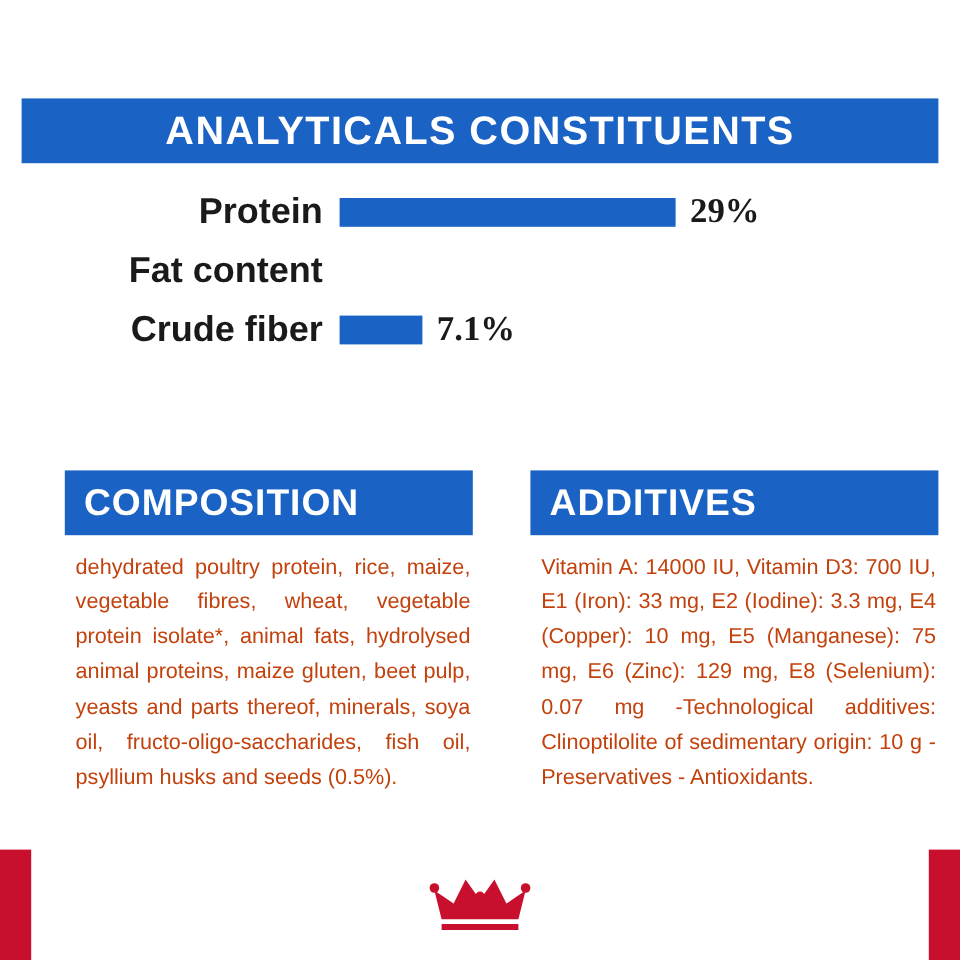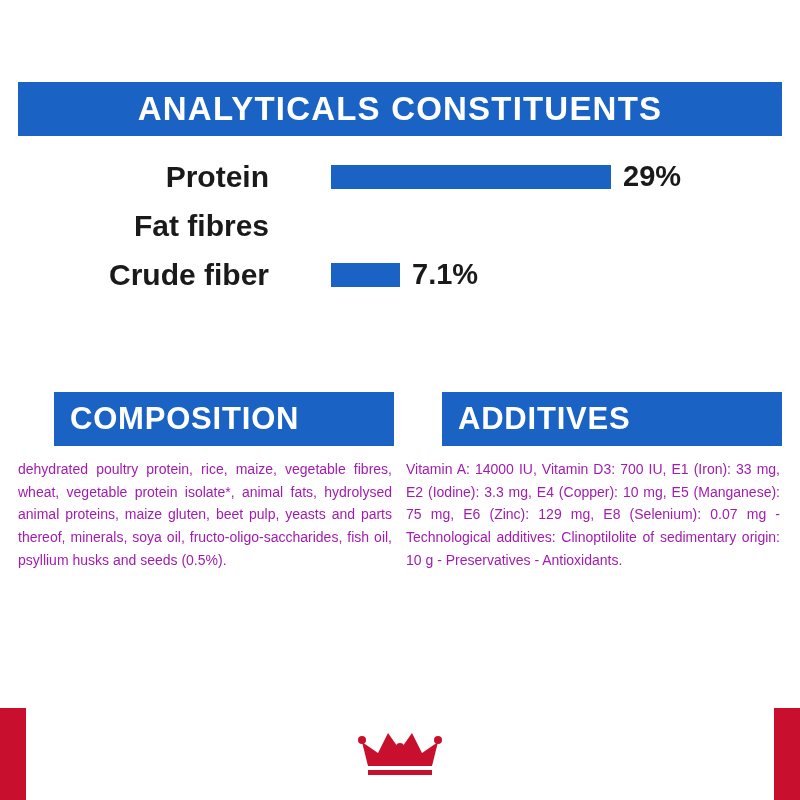--- a/index.html
+++ b/index.html
@@ -48,21 +48,20 @@
     left: 18px;
     top: 152px;
     width: 764px;
     height: 205px;
   }
   .chart-row {
     position: relative;
     height: 49px;
     display: flex;
     align-items: center;
-    gap: 48px;
   }
   .chart-label {
     width: 265px;
     text-align: right;
     padding-right: 14px;
     box-sizing: border-box;
     font-size: 30px;
     font-weight: bold;
     color: #1a1a1a;
     white-space: nowrap;
@@ -75,20 +74,21 @@
   .bar {
     height: 24px;
     background: #1a62c4;
   }
   .bar-value {
     font-size: 29px;
     font-weight: bold;
     color: #1a1a1a;
     margin-left: 12px;
     white-space: nowrap;
+    font-family: Liberation Serif, serif;
   }
 
   
   .panels {
     position: absolute;
     left: 18px;
     top: 392px;
     width: 764px;
     display: flex;
     gap: 12px;
@@ -117,25 +117,26 @@
   .panel-head .panel-sub {
     color: #ffffff;
     font-size: 17px;
     font-weight: bold;
     margin-left: 8px;
     line-height: 54px;
     white-space: nowrap;
   }
   .panel-body {
     margin-top: 12px;
-    font-size: 14px;
+    font-size: 18px;
     line-height: 1.62;
-    color: #a21caf;
+    color: #c2410c;
     text-align: justify;
     padding-right: 2px;
+    margin-left: 45px;
   }
 
   
   .logo {
     position: absolute;
     left: 50%;
     transform: translateX(-50%);
     bottom: 18px;
     width: 120px;
     text-align: center;
@@ -166,21 +167,21 @@
 
     <div class="chart-row">
       <div class="chart-label">Protein</div>
       <div class="bar-wrap">
         <div class="bar" style="width:280px;"></div>
         <div class="bar-value">29%</div>
       </div>
     </div>
 
     <div class="chart-row">
-      <div class="chart-label">Fat fibres</div>
+      <div class="chart-label">Fat content</div>
     </div>
 
     <div class="chart-row">
       <div class="chart-label">Crude fiber</div>
       <div class="bar-wrap">
         <div class="bar" style="width:69px;"></div>
         <div class="bar-value">7.1%</div>
       </div>
     </div>
 

